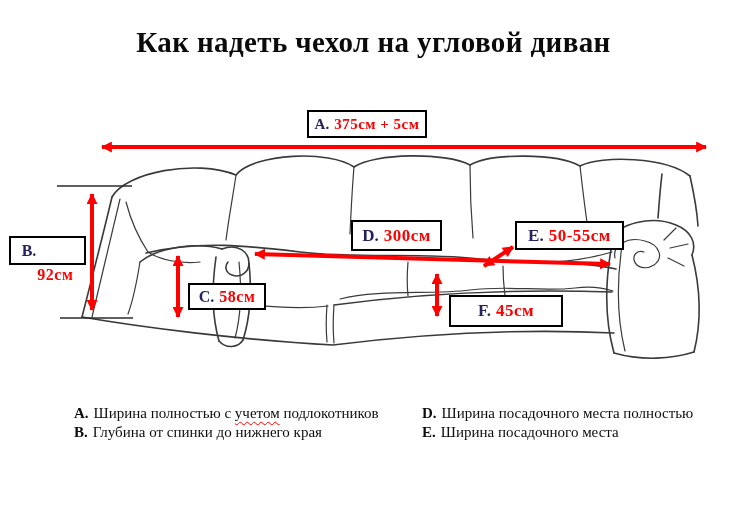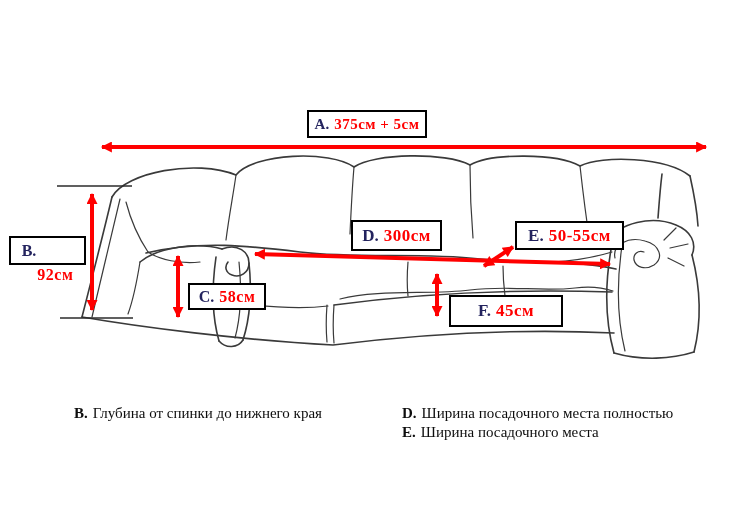--- a/index.html
+++ b/index.html
@@ -25,32 +25,33 @@
   .label .value{color:var(--color-value,#ff0000);letter-spacing:.5px;margin-left:5px;font-family:Liberation Serif, serif;}
   .label.tight .value{margin-left:1px;margin-top:48px;}
   .label-a{left:307px;top:110px;width:120px;height:28px;font-size:15px;}
   .label-b{left:9px;top:236px;width:77px;height:29px;font-size:16px;}
   .label-c{left:188px;top:283px;width:78px;height:27px;font-size:16px;}
   .label-d{left:351px;top:220px;width:91px;height:31px;font-size:17px;}
   .label-e{left:515px;top:221px;width:109px;height:29px;font-size:17px;}
   .label-f{left:449px;top:295px;width:114px;height:32px;font-size:17px;}
   .legend-col{position:absolute;top:404px;font-size:15px;line-height:19px;color:#0d0d0d;}
   .legend-col.left{left:74px;}
-  .legend-col.right{left:402px;}
+  .legend-col.right{left:422px;}
   .legend-row b{margin-right:5px;}
   .wavy{
     text-decoration-line:underline;text-decoration-style:wavy;
     text-decoration-color:var(--color-arrow,#ff0000);text-decoration-thickness:1px;text-underline-offset:3px;
   }
 </style>
 </head>
 <body>
 
 <div class="stage">
 
+  <div class="title">Как надеть чехол на угловой диван</div>
 
   <svg class="drawing" width="747" height="512" viewBox="0 0 747 512">
     <defs>
       <marker id="ah" viewBox="0 0 10 10" refX="9" refY="5" markerWidth="13" markerHeight="11" orient="auto-start-reverse" markerUnits="userSpaceOnUse">
         <path d="M0,0 L10,5 L0,10 Z"></path>
       </marker>
     </defs>
 
     <g>
 
@@ -137,20 +138,23 @@
     <span class="letter">E.</span>
     <span class="value">50-55см</span>
   </div>
   <div class="label label-f">
     <span class="letter">F.</span>
     <span class="value">45см</span>
   </div>
 
   <div class="legend-col left">
     <div class="legend-row">
+      <b>A.</b><span>Ширина полностью с </span><span class="wavy">учетом</span><span> подлокотников</span>
+    </div>
+    <div class="legend-row">
       <b>B.</b><span>Глубина от спинки до нижнего края</span>
     </div>
   </div>
   <div class="legend-col right">
     <div class="legend-row">
       <b>D.</b><span>Ширина посадочного места полностью</span>
     </div>
     <div class="legend-row">
       <b>E.</b><span>Ширина посадочного места</span>
     </div>

